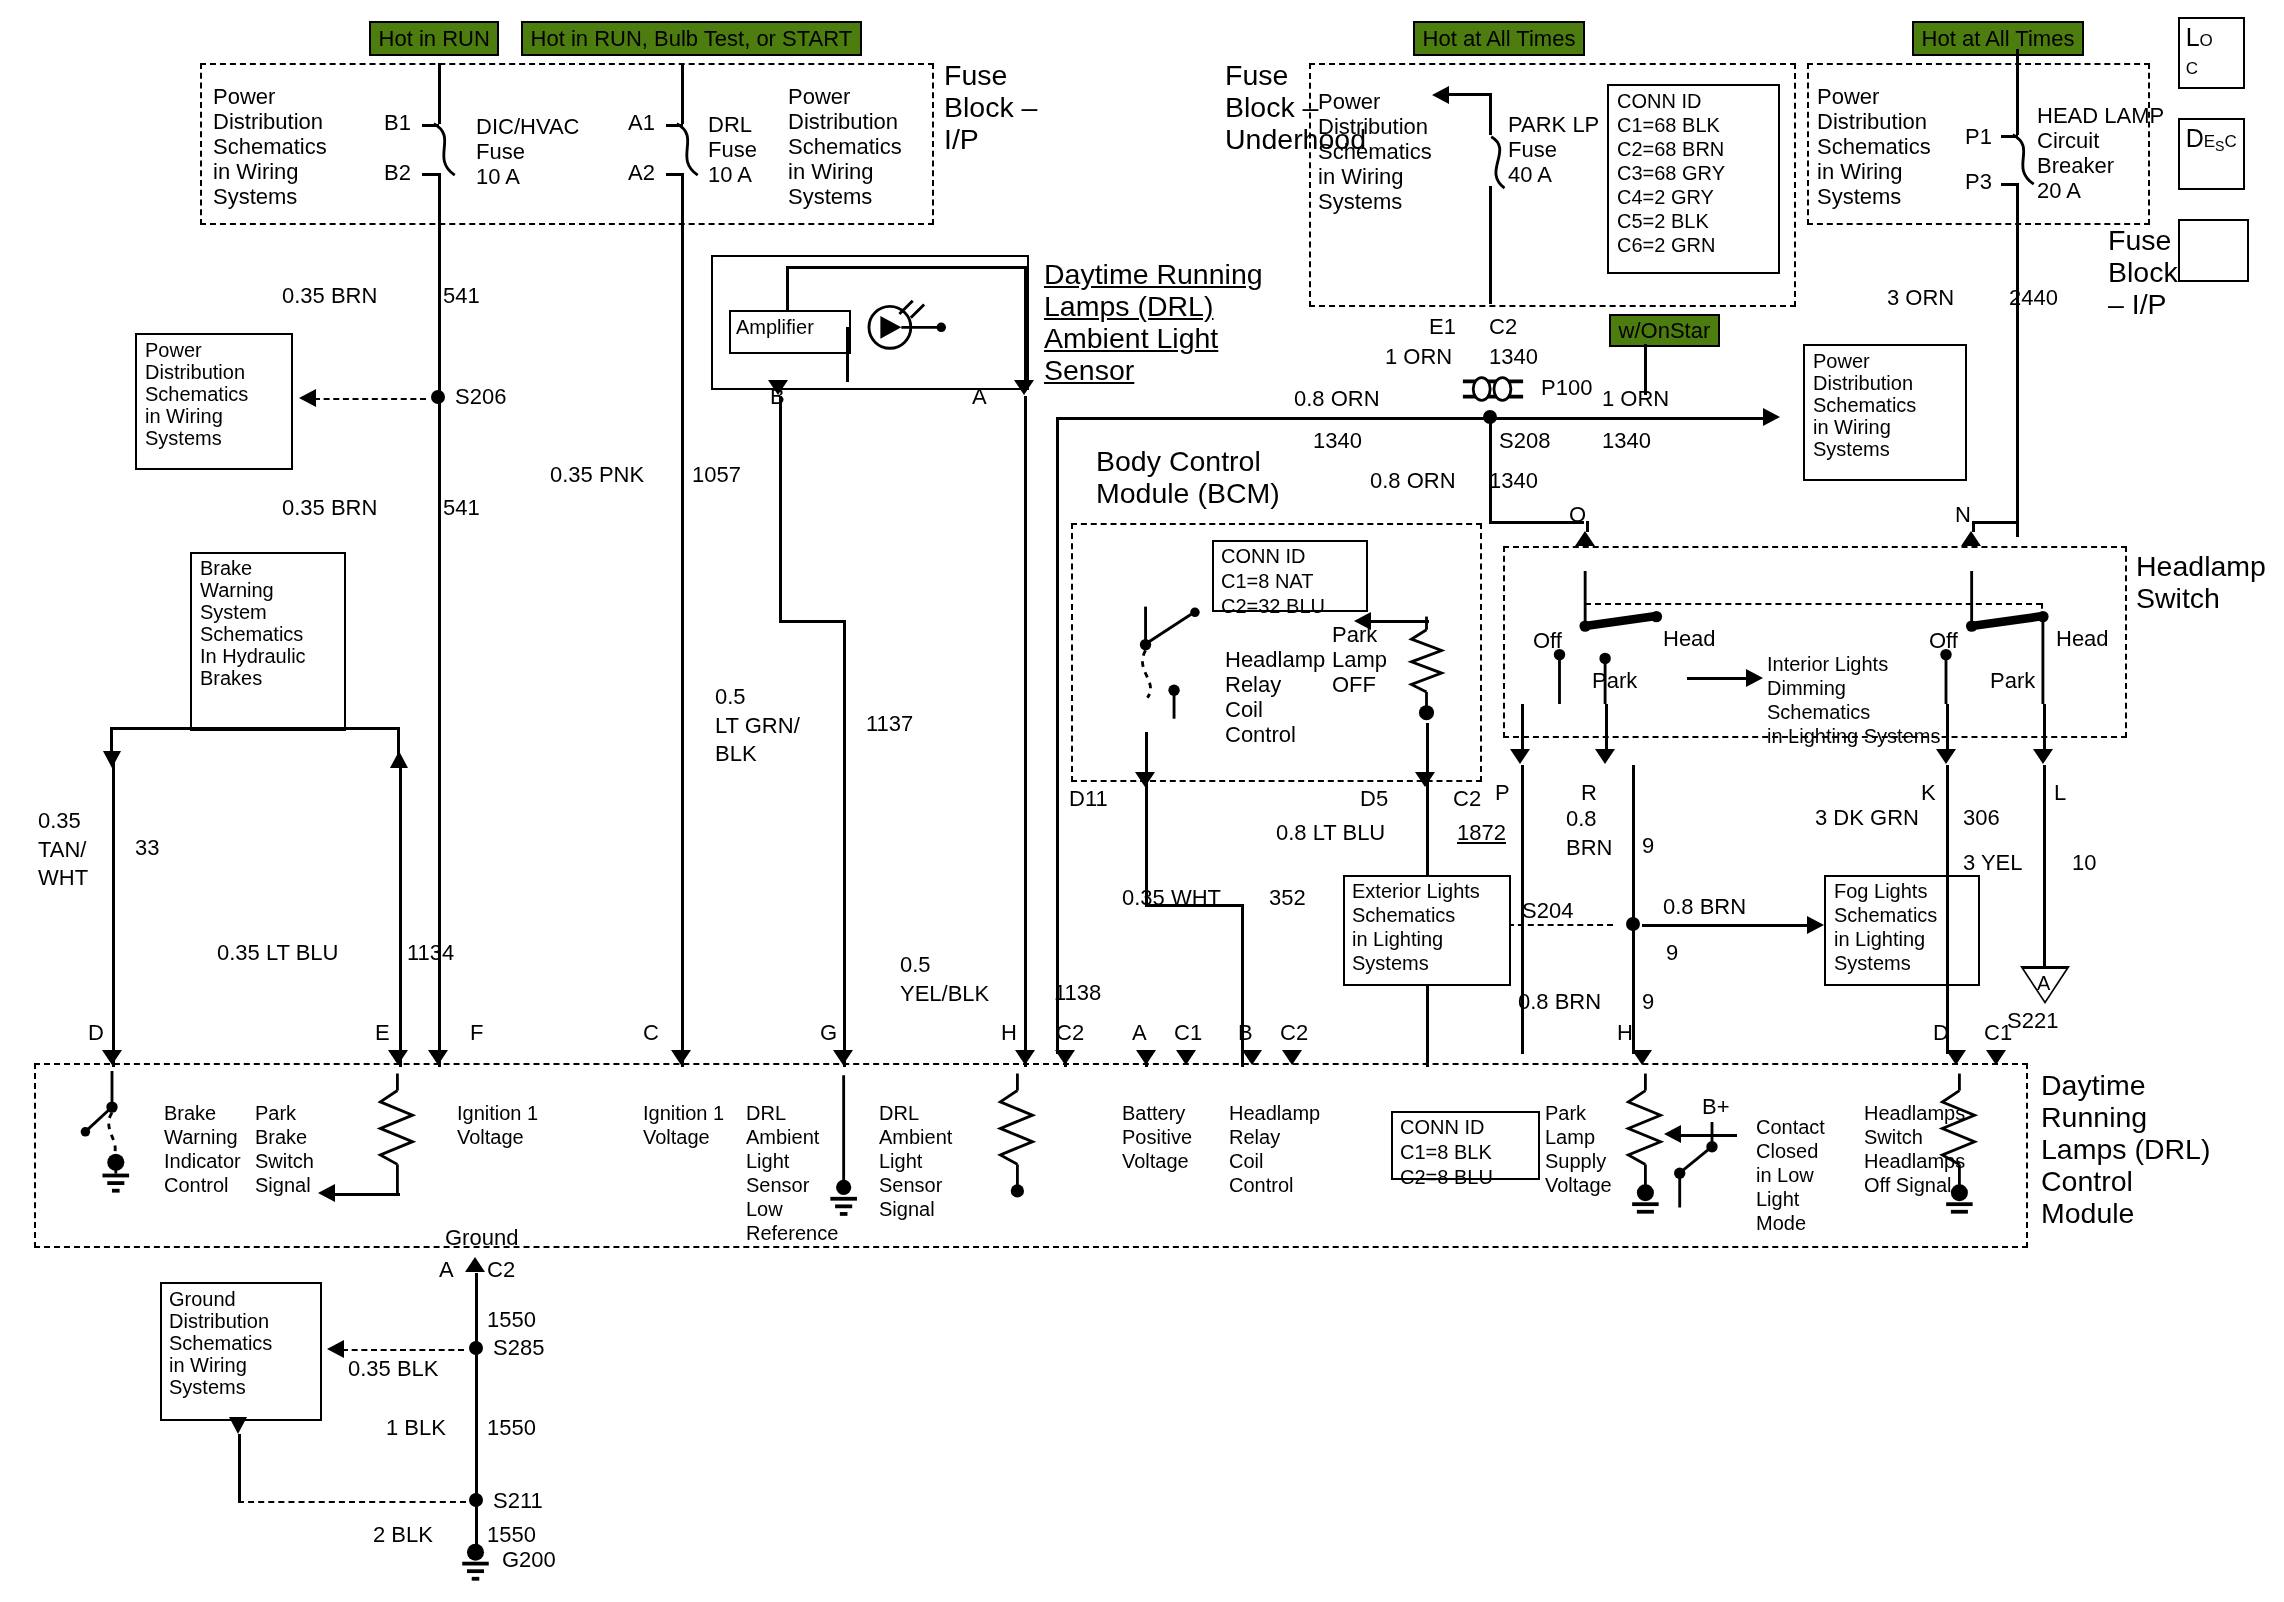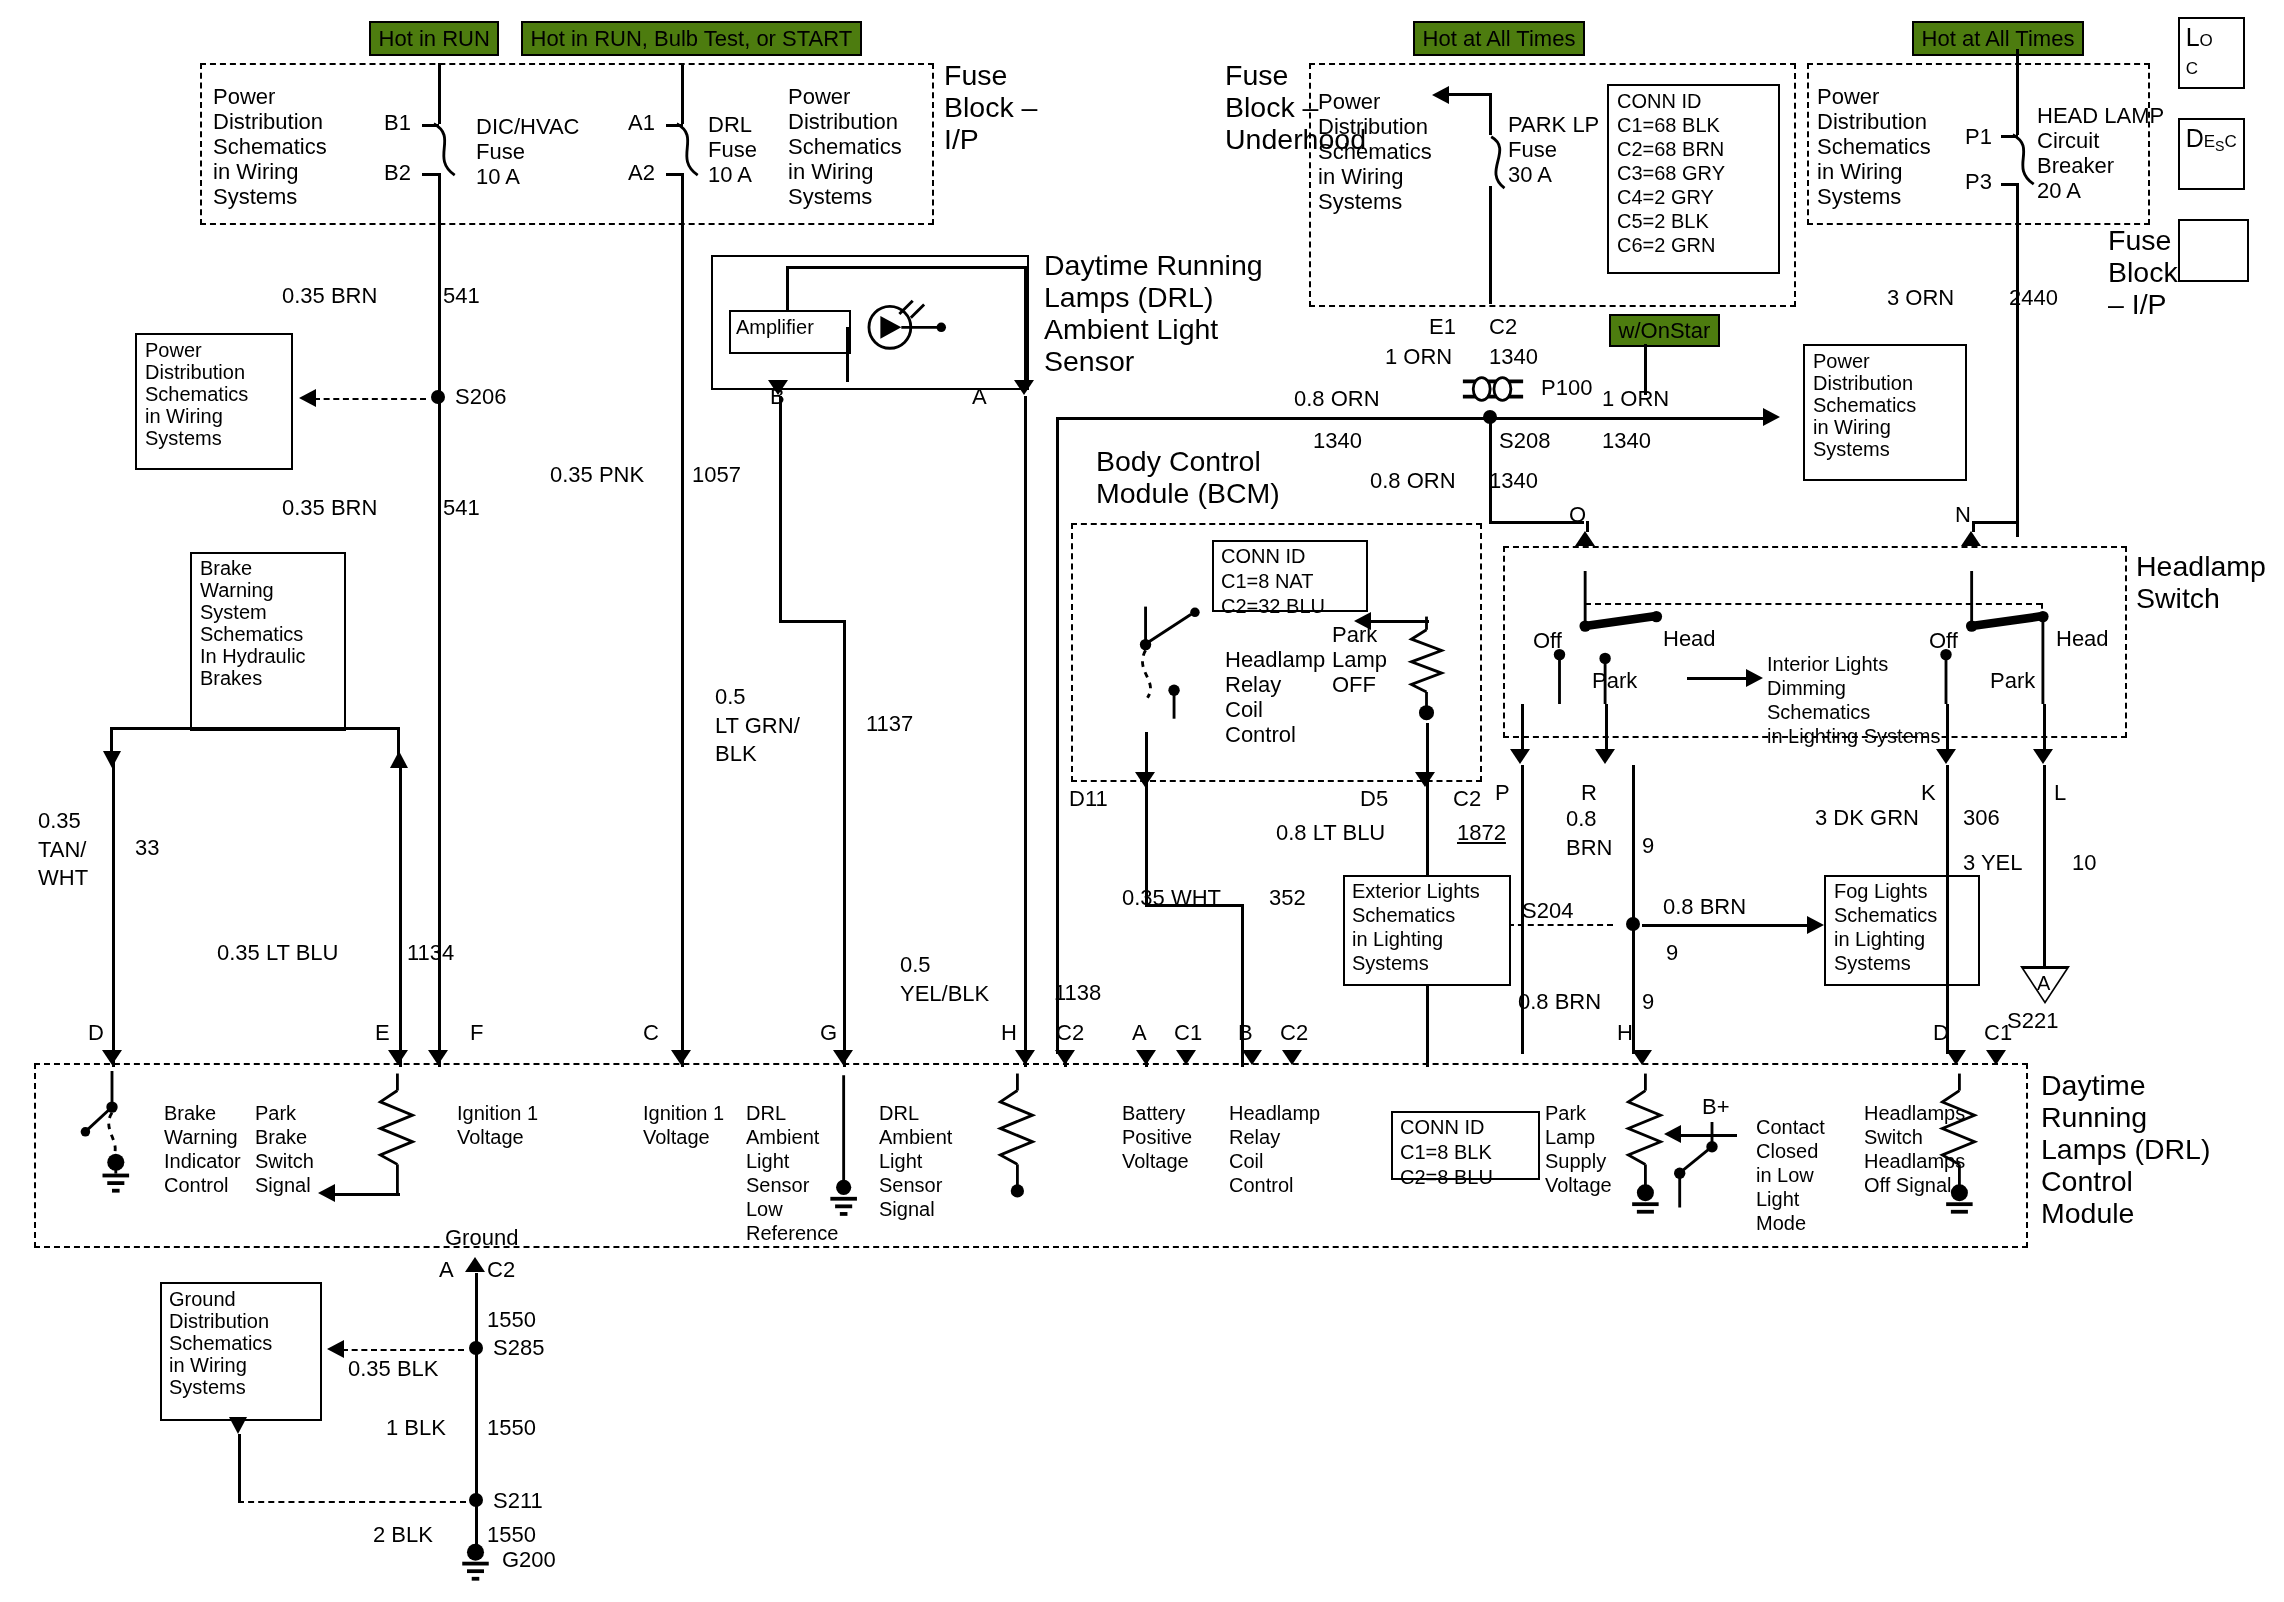--- a/index.html
+++ b/index.html
@@ -141,21 +141,21 @@
     <line x1="58" y1="34" x2="100" y2="34" stroke="#000" stroke-width="3"></line>
     <circle cx="100" cy="34" r="5" fill="#000"></circle>
     <line x1="70" y1="6" x2="56" y2="20" stroke="#000" stroke-width="3"></line>
     <line x1="82" y1="10" x2="68" y2="24" stroke="#000" stroke-width="3"></line>
   </svg>
   <div class="h" style="left:786px;top:266px;width:242px;"></div>
   <div class="v" style="left:786px;top:266px;height:46px;"></div>
   <div class="v" style="left:1024px;top:266px;height:114px;"></div>
   <div class="v" style="left:846px;top:327px;height:55px;"></div>
 
-  <div class="t big" style="left:1044px;top:249px;">Daytime Running
+  <div class="t big" style="left:1044px;top:258px;text-decoration:underline;">Daytime Running
 Lamps (DRL)
 Ambient Light
 Sensor</div>
 
   <div class="pin" style="left:768px;top:380px;"></div>
   <div class="t" style="left:770px;top:384px;">B</div>
   <div class="pin" style="left:1014px;top:380px;"></div>
   <div class="t" style="left:972px;top:384px;">A</div>
 
   <div class="v" style="left:779px;top:396px;height:226px;"></div>
@@ -178,21 +178,21 @@
   <div class="t" style="left:1318px;top:89px;">Power
 Distribution
 Schematics
 in Wiring
 Systems</div>
   <div class="arrL" style="left:1432px;top:86px;"></div>
   <div class="h" style="left:1446px;top:93px;width:46px;"></div>
   <div class="v" style="left:1489px;top:93px;height:42px;"></div>
   <div class="t" style="left:1508px;top:112px;">PARK LP
 Fuse
-30 A</div>
+40 A</div>
   <svg style="position:absolute;left:1476px;top:133px;" width="38" height="59" viewBox="0 0 40 62">
     <path d="M16 4 C 40 18, 6 40, 30 58" stroke="#000" stroke-width="3" fill="none"></path>
   </svg>
   <div class="v" style="left:1489px;top:186px;height:118px;"></div>
   <div class="box" style="left:1607px;top:84px;width:169px;height:186px;"></div>
   <div class="t sm" style="left:1617px;top:89px;line-height:24px;">CONN ID
 C1=68 BLK
 C2=68 BRN
 C3=68 GRY
 C4=2 GRY

